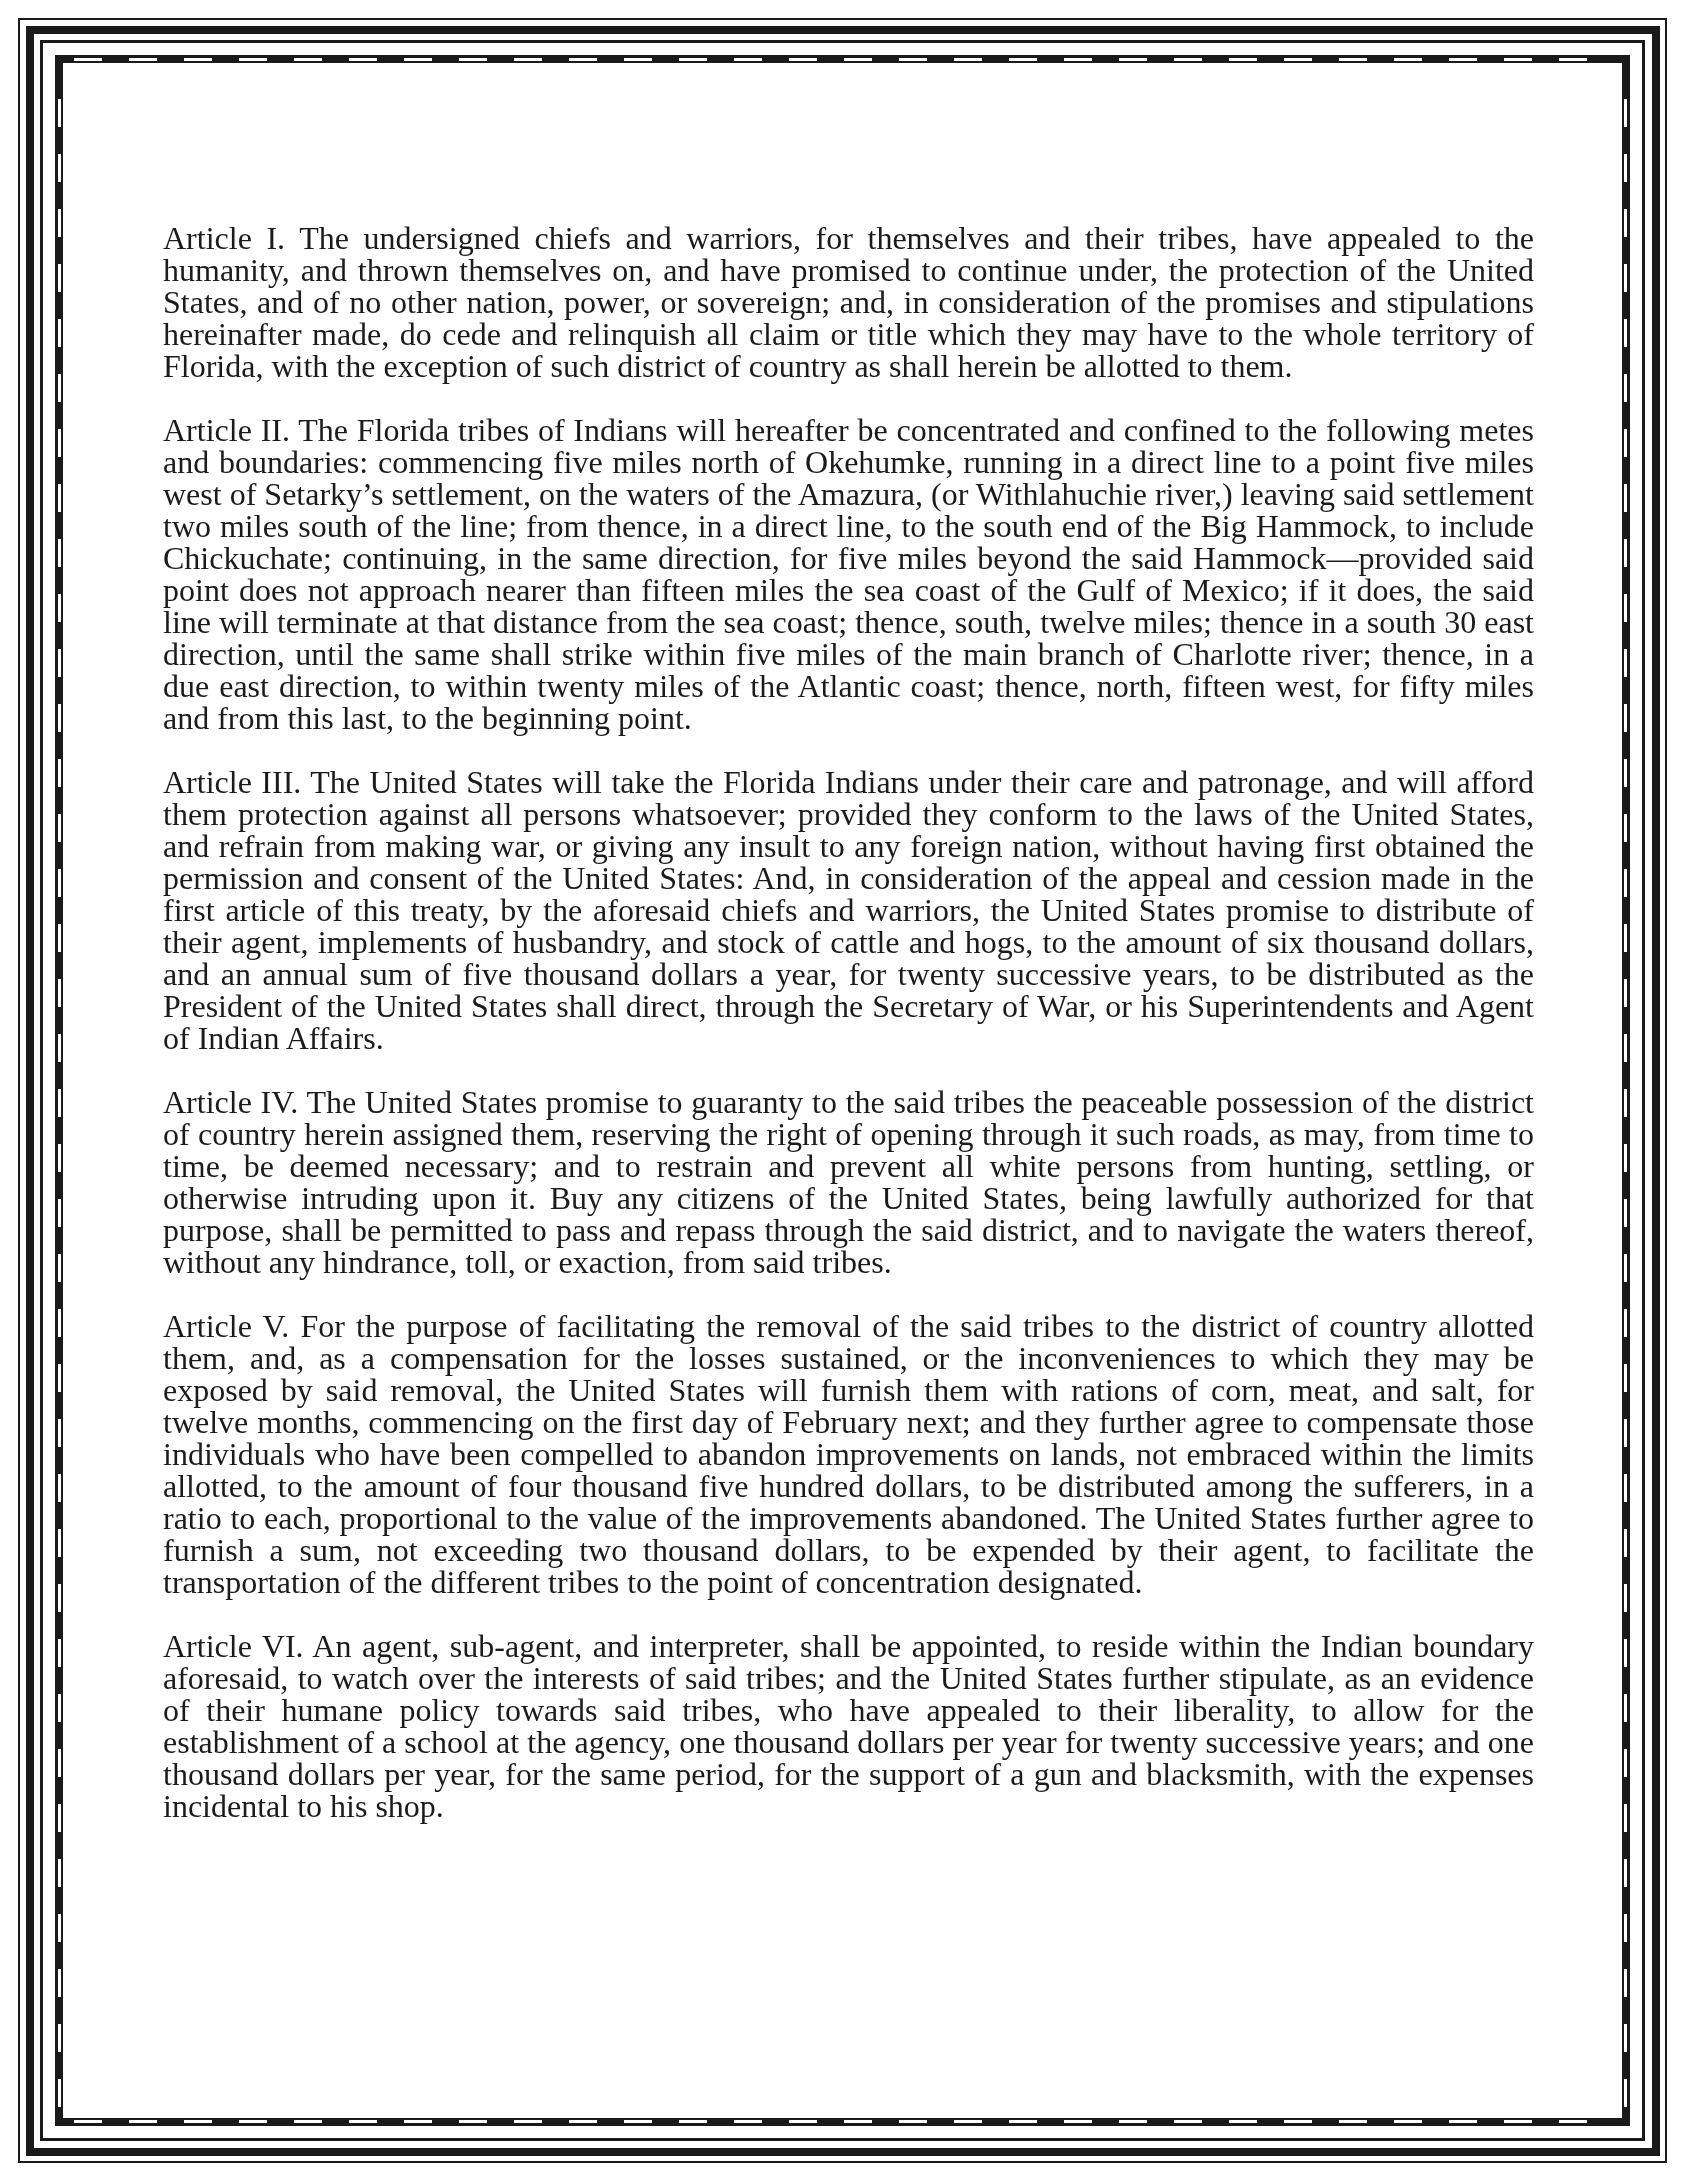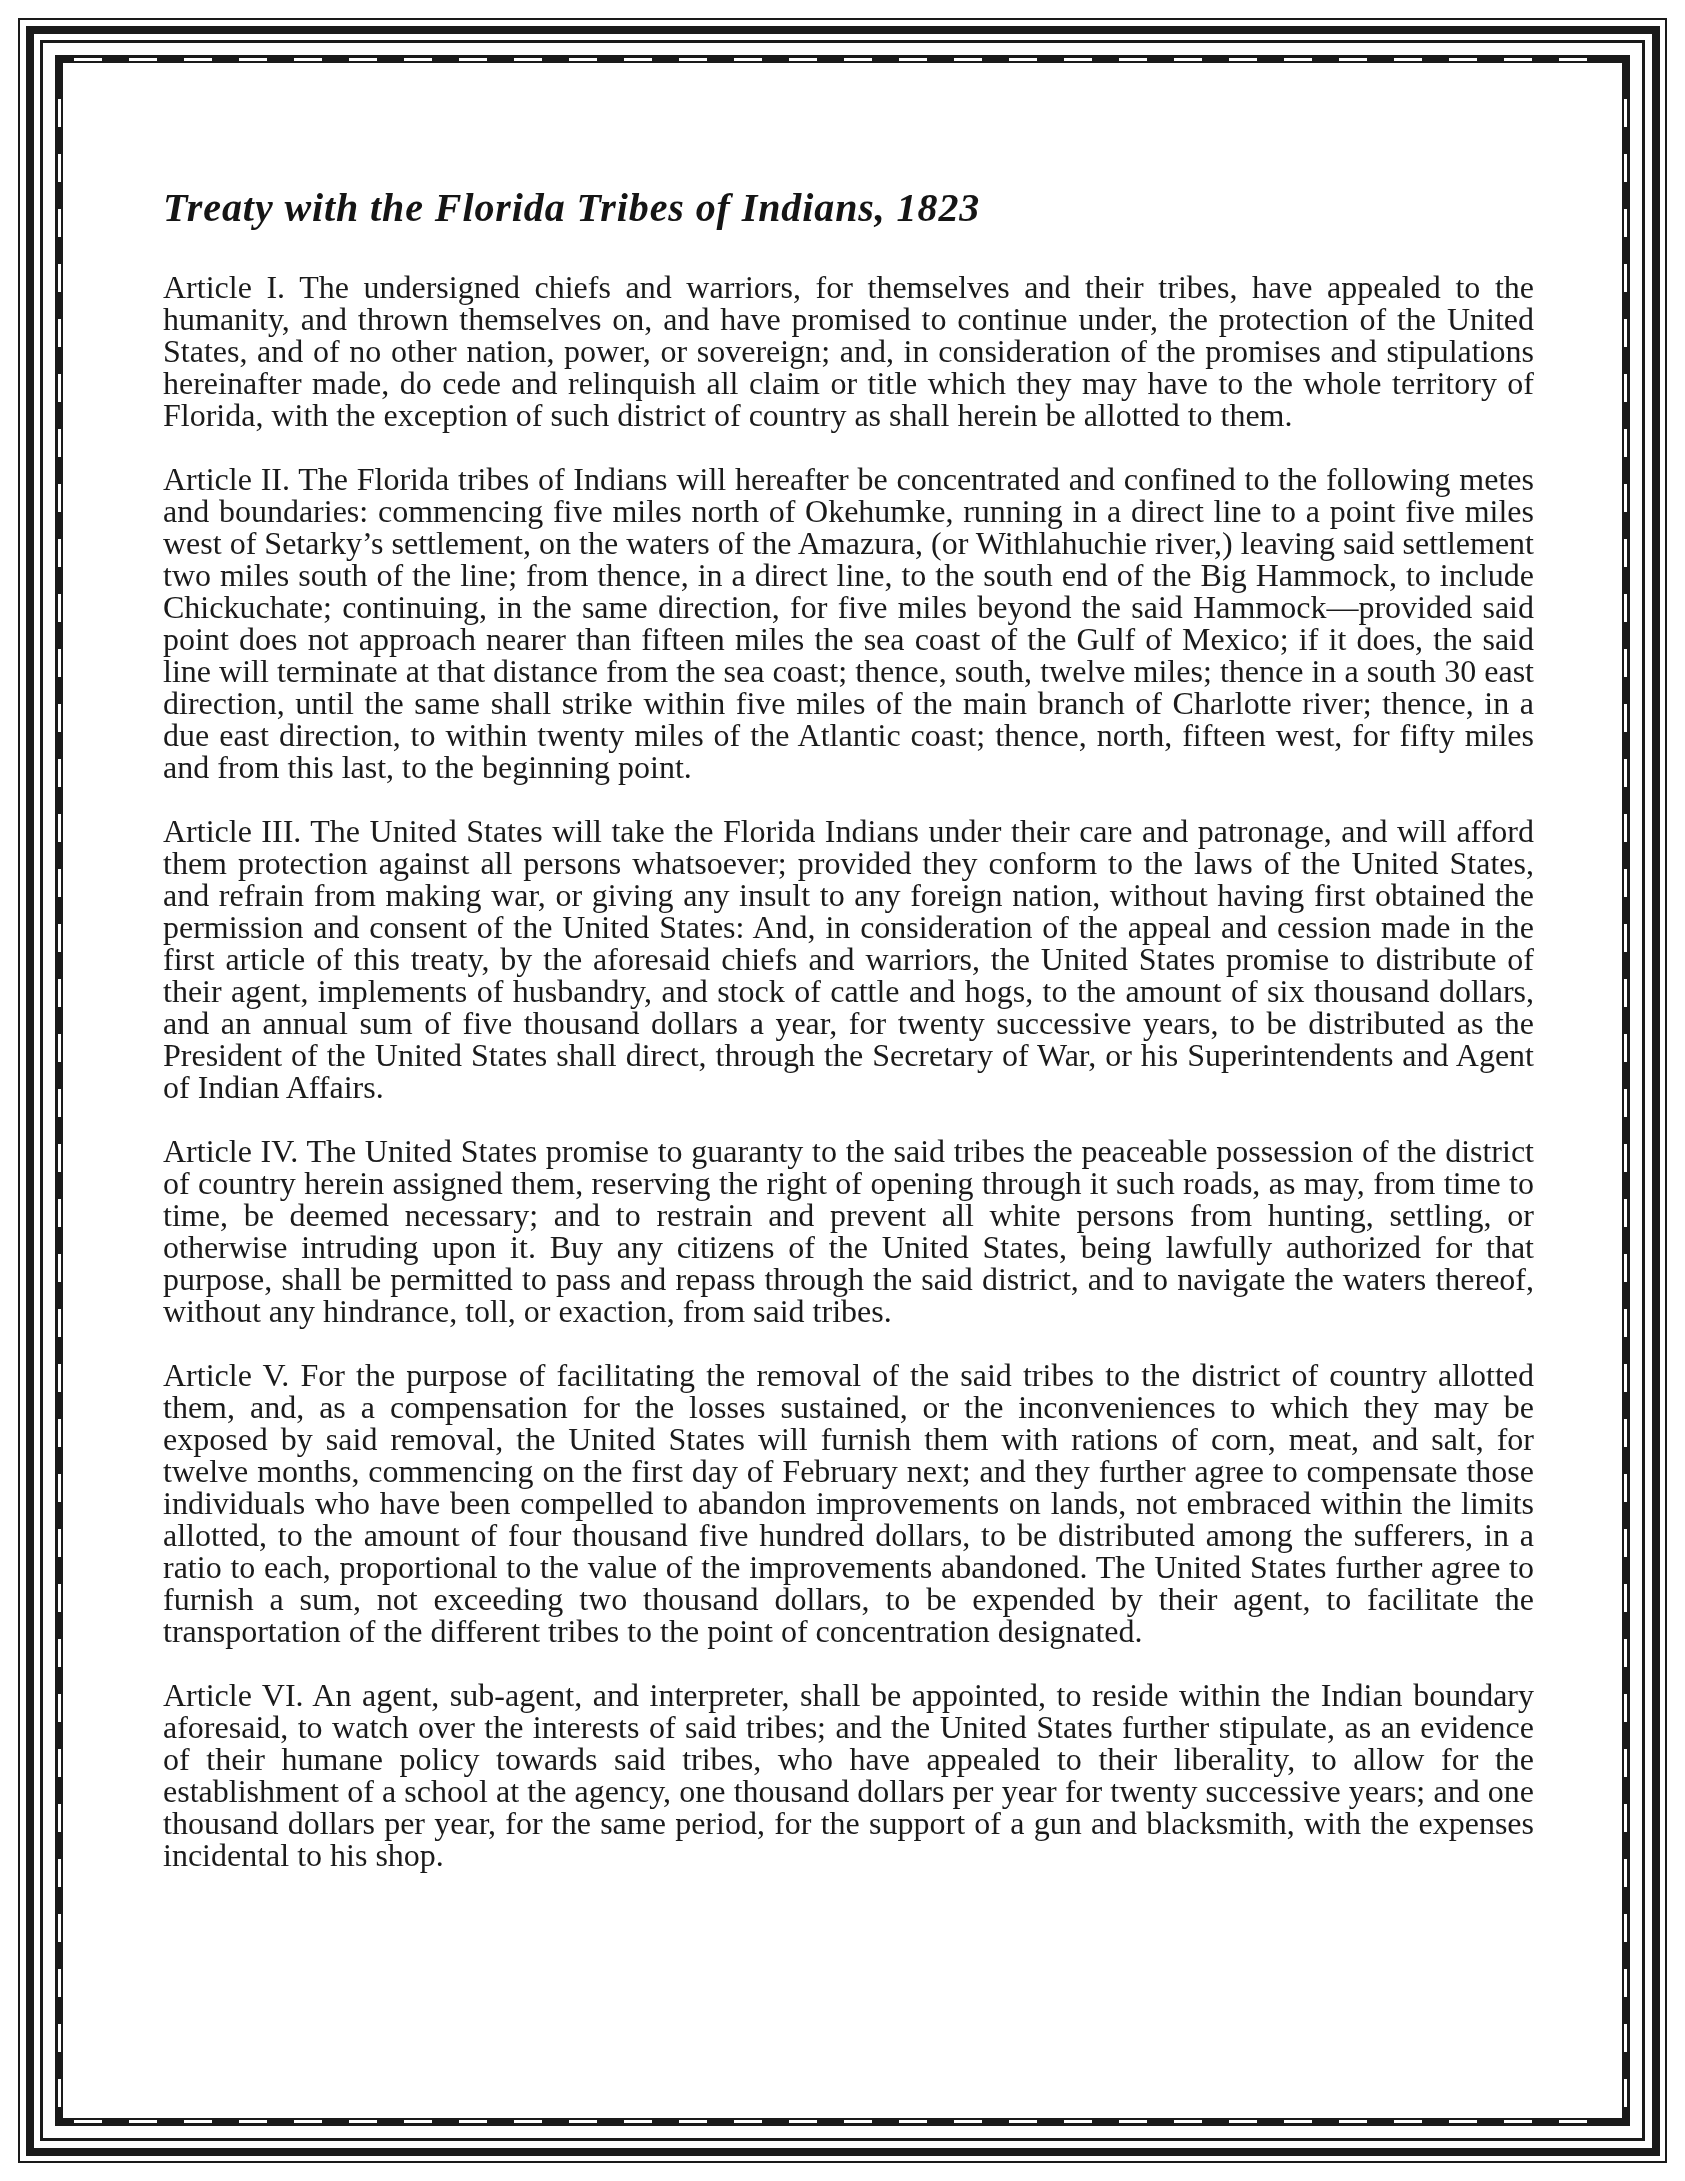--- a/index.html
+++ b/index.html
@@ -81,21 +81,20 @@
   <div class="frame-line frame-outer"></div>
   <div class="frame-line frame-thick"></div>
   <div class="frame-line frame-medium"></div>
   <div class="frame-line frame-dashed"></div>
   <div class="dash dash-top"></div>
   <div class="dash dash-bottom"></div>
   <div class="dash dash-left"></div>
   <div class="dash dash-right"></div>
 
   <div class="content">
-    <h1 class="doc-title">Treaty with the Florida Tribes of Indians, 1823</h1>
 
     <div class="treaty-body">
       <p>Article I. The undersigned chiefs and warriors, for themselves and their tribes, have appealed to the humanity, and thrown themselves on, and have promised to continue under, the protection of the United States, and of no other nation, power, or sovereign; and, in consideration of the promises and stipulations hereinafter made, do cede and relinquish all claim or title which they may have to the whole territory of Florida, with the exception of such district of country as shall herein be allotted to them.</p>
       <p>Article II. The Florida tribes of Indians will hereafter be concentrated and confined to the following metes and boundaries: commencing five miles north of Okehumke, running in a direct line to a point five miles west of Setarky’s settlement, on the waters of the Amazura, (or Withlahuchie river,) leaving said settlement two miles south of the line; from thence, in a direct line, to the south end of the Big Hammock, to include Chickuchate; continuing, in the same direction, for five miles beyond the said Hammock—provided said point does not approach nearer than fifteen miles the sea coast of the Gulf of Mexico; if it does, the said line will terminate at that distance from the sea coast; thence, south, twelve miles; thence in a south 30 east direction, until the same shall strike within five miles of the main branch of Charlotte river; thence, in a due east direction, to within twenty miles of the Atlantic coast; thence, north, fifteen west, for fifty miles and from this last, to the beginning point.</p>
       <p>Article III. The United States will take the Florida Indians under their care and patronage, and will afford them protection against all persons whatsoever; provided they conform to the laws of the United States, and refrain from making war, or giving any insult to any foreign nation, without having first obtained the permission and consent of the United States: And, in consideration of the appeal and cession made in the first article of this treaty, by the aforesaid chiefs and warriors, the United States promise to distribute of their agent, implements of husbandry, and stock of cattle and hogs, to the amount of six thousand dollars, and an annual sum of five thousand dollars a year, for twenty successive years, to be distributed as the President of the United States shall direct, through the Secretary of War, or his Superintendents and Agent of Indian Affairs.</p>
       <p>Article IV. The United States promise to guaranty to the said tribes the peaceable possession of the district of country herein assigned them, reserving the right of opening through it such roads, as may, from time to time, be deemed necessary; and to restrain and prevent all white persons from hunting, settling, or otherwise intruding upon it. Buy any citizens of the United States, being lawfully authorized for that purpose, shall be permitted to pass and repass through the said district, and to navigate the waters thereof, without any hindrance, toll, or exaction, from said tribes.</p>
       <p>Article V. For the purpose of facilitating the removal of the said tribes to the district of country allotted them, and, as a compensation for the losses sustained, or the inconveniences to which they may be exposed by said removal, the United States will furnish them with rations of corn, meat, and salt, for twelve months, commencing on the first day of February next; and they further agree to compensate those individuals who have been compelled to abandon improvements on lands, not embraced within the limits allotted, to the amount of four thousand five hundred dollars, to be distributed among the sufferers, in a ratio to each, proportional to the value of the improvements abandoned. The United States further agree to furnish a sum, not exceeding two thousand dollars, to be expended by their agent, to facilitate the transportation of the different tribes to the point of concentration designated.</p>
       <p>Article VI. An agent, sub-agent, and interpreter, shall be appointed, to reside within the Indian boundary aforesaid, to watch over the interests of said tribes; and the United States further stipulate, as an evidence of their humane policy towards said tribes, who have appealed to their liberality, to allow for the establishment of a school at the agency, one thousand dollars per year for twenty successive years; and one thousand dollars per year, for the same period, for the support of a gun and blacksmith, with the expenses incidental to his shop.</p>
     </div>
   </div>

